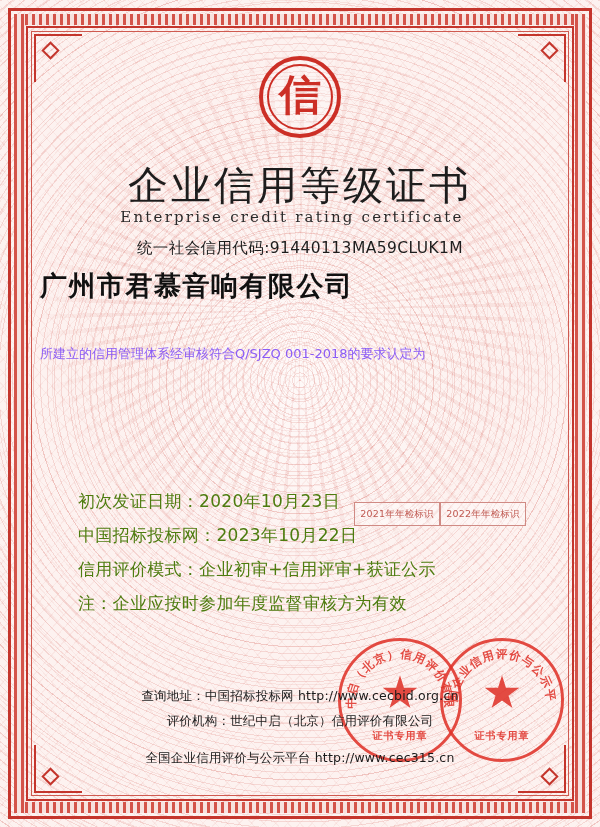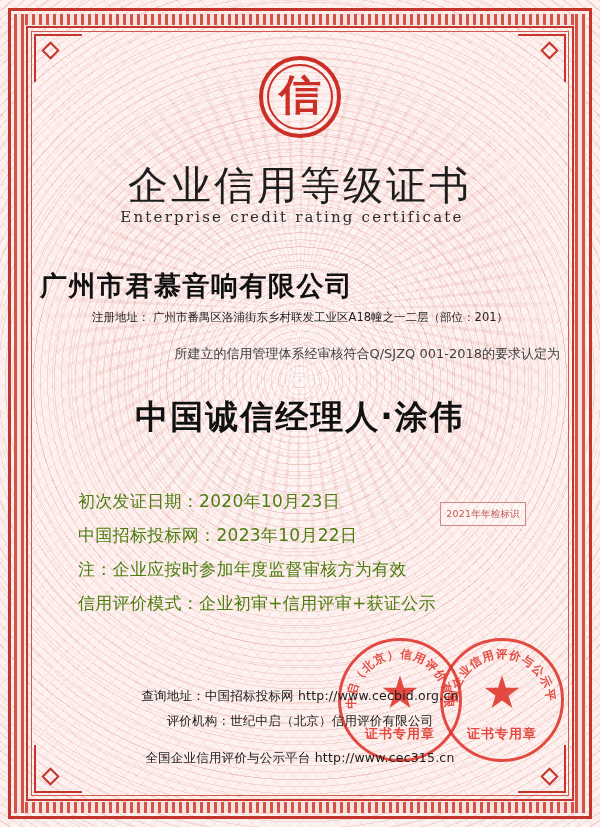--- a/index.html
+++ b/index.html
@@ -190,24 +190,24 @@
     left: 0; right: 0;
     text-align: center;
     font-family: "DejaVu Sans", sans-serif;
     font-size: 11.5px;
     color: #1f1f1f;
   }
   .standard-line {
     position: absolute;
     top: 305px;
     left: 0; right: 0;
-    text-align: right;
+    text-align: left;
     font-family: "DejaVu Sans", sans-serif;
     font-size: 13px;
-    color: #404040;
+    color: #8b5cf6;
   }
   .award-title {
     position: absolute;
     top: 355px;
     left: 0; right: 0;
     text-align: center;
     font-family: "DejaVu Sans", sans-serif;
     font-size: 33px;
     font-weight: 700;
     letter-spacing: 2px;
@@ -302,21 +302,21 @@
     margin-top: -20px;
     background: #e0342b;
     clip-path: polygon(50% 0%, 61% 35%, 98% 35%, 68% 57%, 79% 91%, 50% 70%, 21% 91%, 32% 57%, 2% 35%, 39% 35%);
   }
   .seal .bottom-text {
     position: absolute;
     left: 0; right: 0;
     bottom: 16px;
     text-align: center;
     font-family: Liberation Mono, monospace;
-    font-size: 13px;
+    font-size: 10px;
     font-weight: 700;
     letter-spacing: 1px;
   }
   .seal .arc-text {
     position: absolute;
     inset: 0;
   }
   .seal .arc-text svg { width: 100%; height: 100%; }
   .seal .arc-text text {
     fill: #e0342b;
@@ -371,42 +371,42 @@
   <div class="content">
 
     <div class="seal-emblem">
       <div class="ring"></div>
       <div class="inner-ring"></div>
       <div class="glyph">信</div>
     </div>
 
     <div class="title-cn">企业信用等级证书</div>
     <div class="title-en">Enterprise credit rating certificate</div>
+    <div class="credit-code">统一社会信用代码:91440113MA59CLUK1M</div>
     <div class="company-name">广州市君慕音响有限公司</div>
-    <div class="reg-address">注册地址： 广州市番禺区洛浦街东乡村联发工业区A18幢之一二层（部位：201）</div>
     <div class="standard-line">所建立的信用管理体系经审核符合Q/SJZQ 001-2018的要求认定为</div>
-    <div class="award-title">中国诚信经理人·涂伟</div>
 
     <div class="detail-list">
       <div class="detail-row">
         <span class="label">初次发证日期：</span><span class="value">2020年10月23日</span>
       </div>
       <div class="detail-row">
         <span class="label">中国招标投标网：</span><span class="value">2023年10月22日</span>
       </div>
       <div class="detail-row">
+        <span class="label">信用评价模式：</span><span class="value">企业初审+信用评审+获证公示</span>
+      </div>
+      <div class="detail-row">
         <span class="label">注：</span><span class="value">企业应按时参加年度监督审核方为有效</span>
-      </div>
-      <div class="detail-row">
-        <span class="label">信用评价模式：</span><span class="value">企业初审+信用评审+获证公示</span>
       </div>
     </div>
 
     <div class="year-stamps">
       <div class="year-stamp">2021年年检标识</div>
+      <div class="year-stamp">2022年年检标识</div>
     </div>
 
 
     <div class="seal seal-1">
       <div class="arc-text">
         <svg viewBox="0 0 118 118" aria-hidden="true">
           <defs>
             <path id="arcpath1" d="M 14,62 A 45,45 0 0 1 104,62" fill="none"></path>
           </defs>
           <text>

